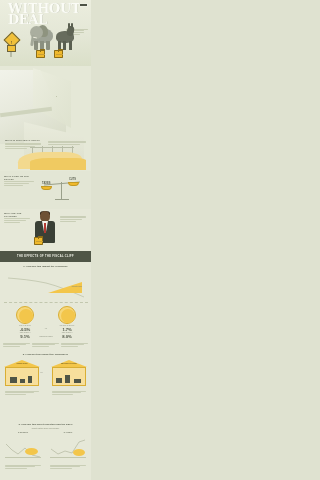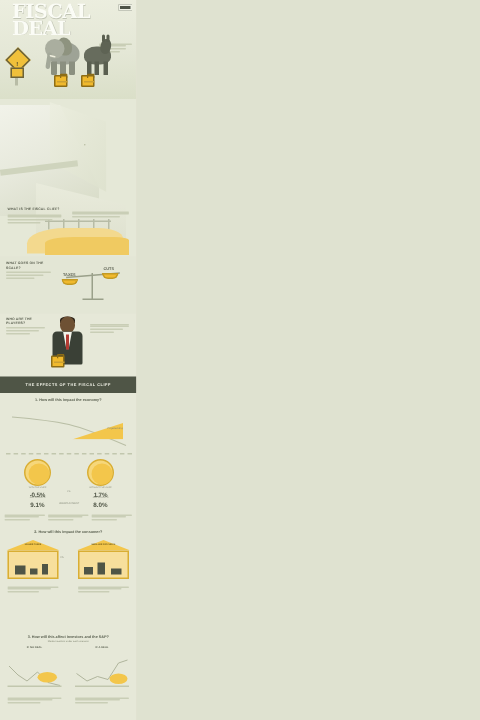--- a/index.html
+++ b/index.html
@@ -185,21 +185,21 @@
   .ln { display:block; height:0.9px; background:#c9ceb6; margin:0.8px 0; border-radius:.5px; }
   .ln.s { width:62%; } .ln.m { width:84%; } .ln.l { width:100%; }
 </style>
 </head>
 <body>
 
 <div class="page">
 
   <div class="sec hero">
     <div class="hero-bg"></div>
-    <div class="title1">FISCAL</div>
+    <div class="title1">WITHOUT</div>
     <div class="title2">DEAL</div>
     <div class="hero-swatch"></div>
 
     <div class="hero-note">
       <span class="ln l"></span>
         <span class="ln m"></span>
         <span class="ln m"></span>
         <span class="ln s"></span>
 
     </div>

